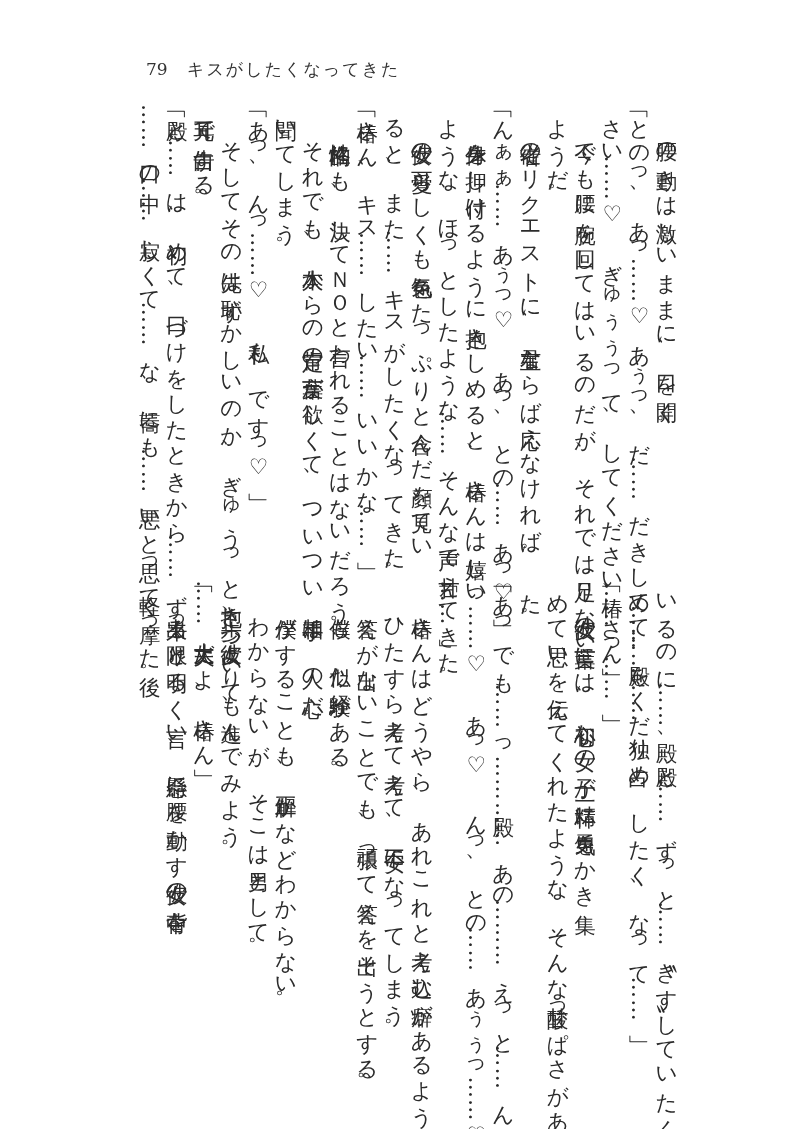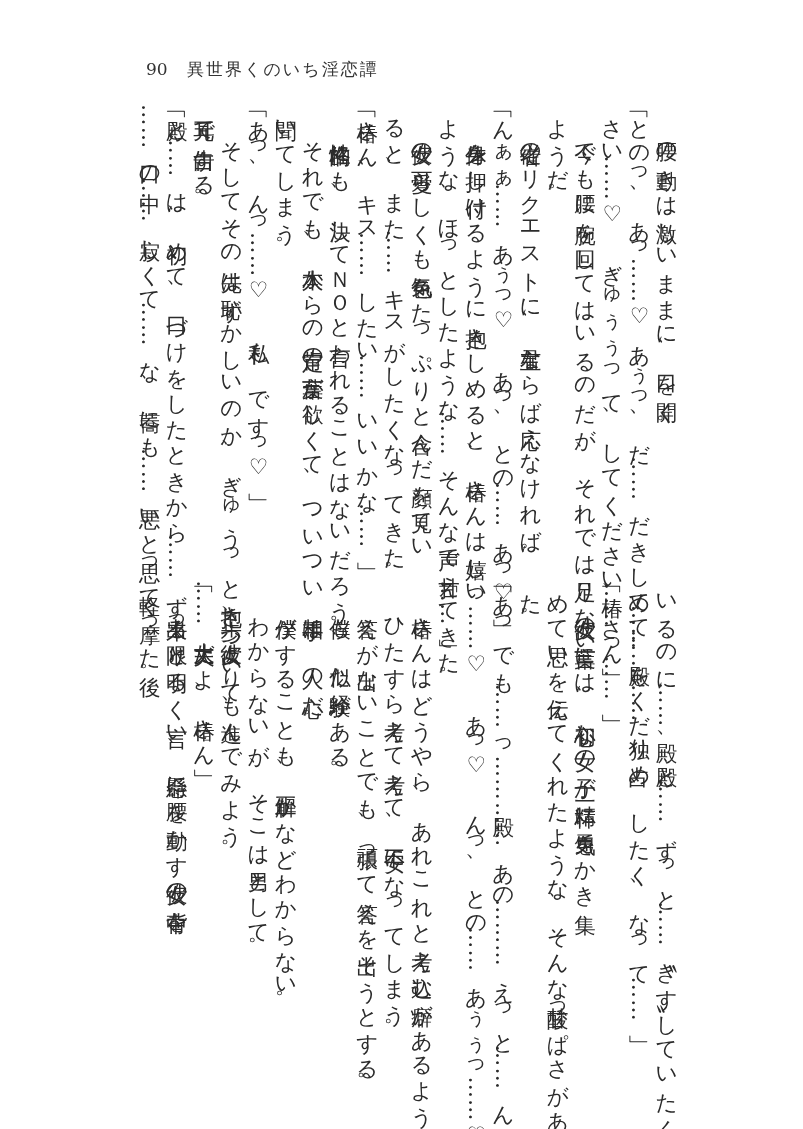--- a/index.html
+++ b/index.html
@@ -52,22 +52,22 @@
   }
   .line {
     display: block;
     white-space: nowrap;
   }
 </style>
 </head>
 <body>
 
 <div class="header">
-  <span class="page-num">90</span>
-  <span class="book-title">異世界くのいち淫恋譚</span>
+  <span class="page-num">79</span>
+  <span class="book-title">キスがしたくなってきた</span>
 </div>
 
 <div class="block top">
   <span class="line">　腰の動きは激しいままに、口を開く。</span>
   <span class="line">「とのっ、あっ……♡あぅっ、だ……だきしめて……くだ</span>
   <span class="line">さい……♡　ぎゅぅぅって、してください……っ」</span>
   <span class="line">　今でも腰に腕を回してはいるのだが、それでは足りない</span>
   <span class="line">ようだ。</span>
   <span class="line">　従者のリクエストに、主君ならば応えなければ。</span>
   <span class="line">「んぁぁ……あぅっ♡　あっ、との……あっ♡」</span>

